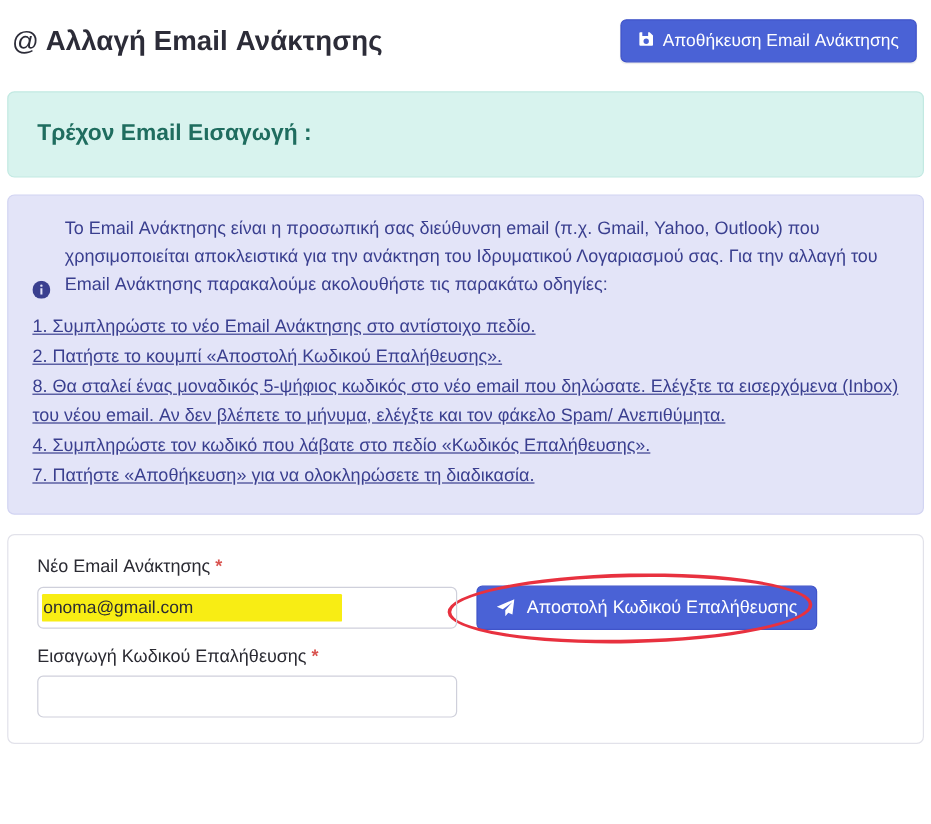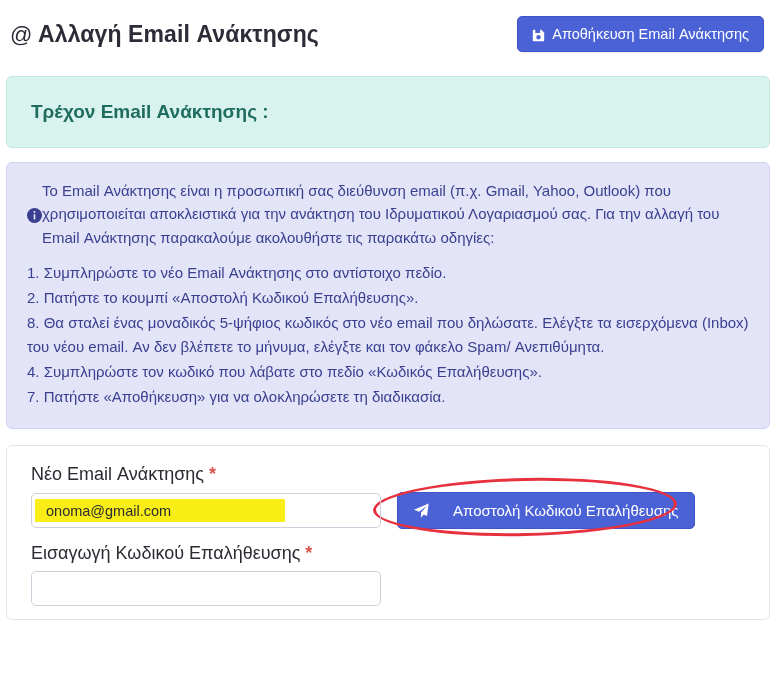--- a/index.html
+++ b/index.html
@@ -36,21 +36,21 @@
     color: #2c2c38;
     letter-spacing: 0.1px;
     white-space: nowrap;
   }
   .page-title .at {
     font-weight: normal;
     font-size: 22px;
   }
   .save-btn {
     display: inline-flex;
-    align-items: flex-end;
+    align-items: flex-start;
     gap: 7px;
     background: #4a62d6;
     color: #ffffff;
     border: 1px solid #4054c9;
     border-radius: 5px;
     font-size: 14.5px;
     padding: 9px 14px;
     cursor: pointer;
     white-space: nowrap;
     box-shadow: 0 1px 1px rgba(0,0,0,0.08);
@@ -89,63 +89,64 @@
     border: 1px solid #d2d4f2;
     border-radius: 6px;
     padding: 16px 20px 18px 20px;
     box-sizing: border-box;
     color: #3a3f8f;
     font-size: 15px;
     line-height: 1.55;
   }
   .info-first {
     display: flex;
-    gap: 0;
-    align-items: center;
+    gap: 12px;
+    align-items: flex-end;
     margin-bottom: 12px;
   }
   .info-icon {
     flex: 0 0 auto;
     margin-top: 3px;
   }
   .info-icon svg { display: block; }
   .info-steps p {
     margin: 0 0 2px 0;
+    text-decoration: underline;
   }
 
   
   .form-panel {
     margin: 16px 6px 0 6px;
     background: #ffffff;
     border: 1px solid #e2e2ea;
     border-radius: 6px;
     padding: 18px 24px 24px 24px;
     box-sizing: border-box;
     height: 175px;
     position: relative;
   }
   .field-label {
-    font-size: 18px;
+    font-size: 15px;
     color: #2b2b33;
     margin-bottom: 7px;
     display: block;
   }
   .field-label .req { color: #d9534f; font-weight: bold; }
   .field-row {
     display: flex;
     align-items: center;
     gap: 16px;
   }
   .text-input {
     width: 350px;
     height: 35px;
     box-sizing: border-box;
     border: 1px solid #cfd0db;
     border-radius: 5px;
-    padding: 6px 14px;
+    padding: 6px 4px;
     font-size: 14.5px;
     font-family: "Liberation Sans", sans-serif;
     color: #2b2b33;
     background: #ffffff;
     outline: none;
   }
   .input-wrap { position: relative; display: inline-block; }
   .highlight-marker {
     position: absolute;
     left: 4px;
@@ -158,21 +159,21 @@
     border-radius: 1px;
   }
   .text-input.over-highlight {
     position: relative;
     background: transparent;
     z-index: 2;
   }
   .send-code-btn {
     display: inline-flex;
     align-items: center;
-    gap: 24px;
+    gap: 10px;
     background: #4a62d6;
     color: #ffffff;
     border: 1px solid #4054c9;
     border-radius: 5px;
     font-size: 15px;
     padding: 9px 16px;
     cursor: pointer;
     white-space: nowrap;
   }
   .send-code-btn .send-icon svg { display: block; }
@@ -207,21 +208,21 @@
       <span class="disk-icon">
         <svg width="13" height="13" viewBox="0 0 16 16" fill="#ffffff" xmlns="http://www.w3.org/2000/svg">
           <path d="M2 1h9.5L15 4.5V14a1 1 0 0 1-1 1H2a1 1 0 0 1-1-1V2a1 1 0 0 1 1-1zm2 0v4h6V1H4zm4 6.5A2.75 2.75 0 1 0 8 13a2.75 2.75 0 0 0 0-5.5z"></path>
         </svg>
       </span>
       <span>Αποθήκευση Email Ανάκτησης</span>
     </button>
   </div>
 
   <div class="current-banner">
-    <span class="label">Τρέχον Email Ανάκτησης :</span>
+    <span class="label">Τρέχον Email Εισαγωγή :</span>
     <span class="label" style="font-weight:normal;margin-left:6px;"></span>
   </div>
 
   <div class="info-box">
     <div class="info-first">
       <span class="info-icon">
         <svg width="15" height="15" viewBox="0 0 16 16" fill="#3a3f8f" xmlns="http://www.w3.org/2000/svg">
           <circle cx="8" cy="8" r="8"></circle>
           <rect x="7.1" y="6.6" width="1.8" height="5.6" fill="#e3e4f8"></rect>
           <circle cx="8" cy="4.3" r="1.05" fill="#e3e4f8"></circle>

